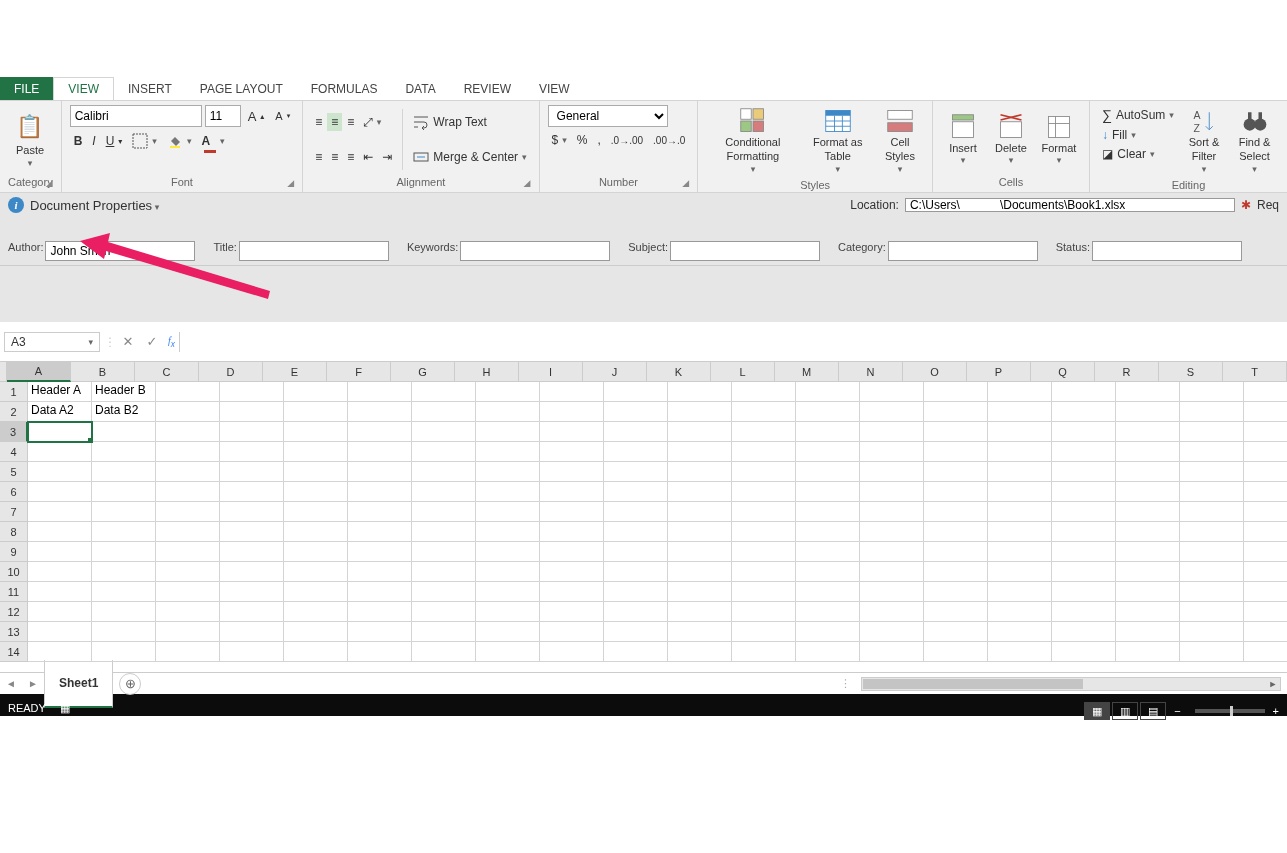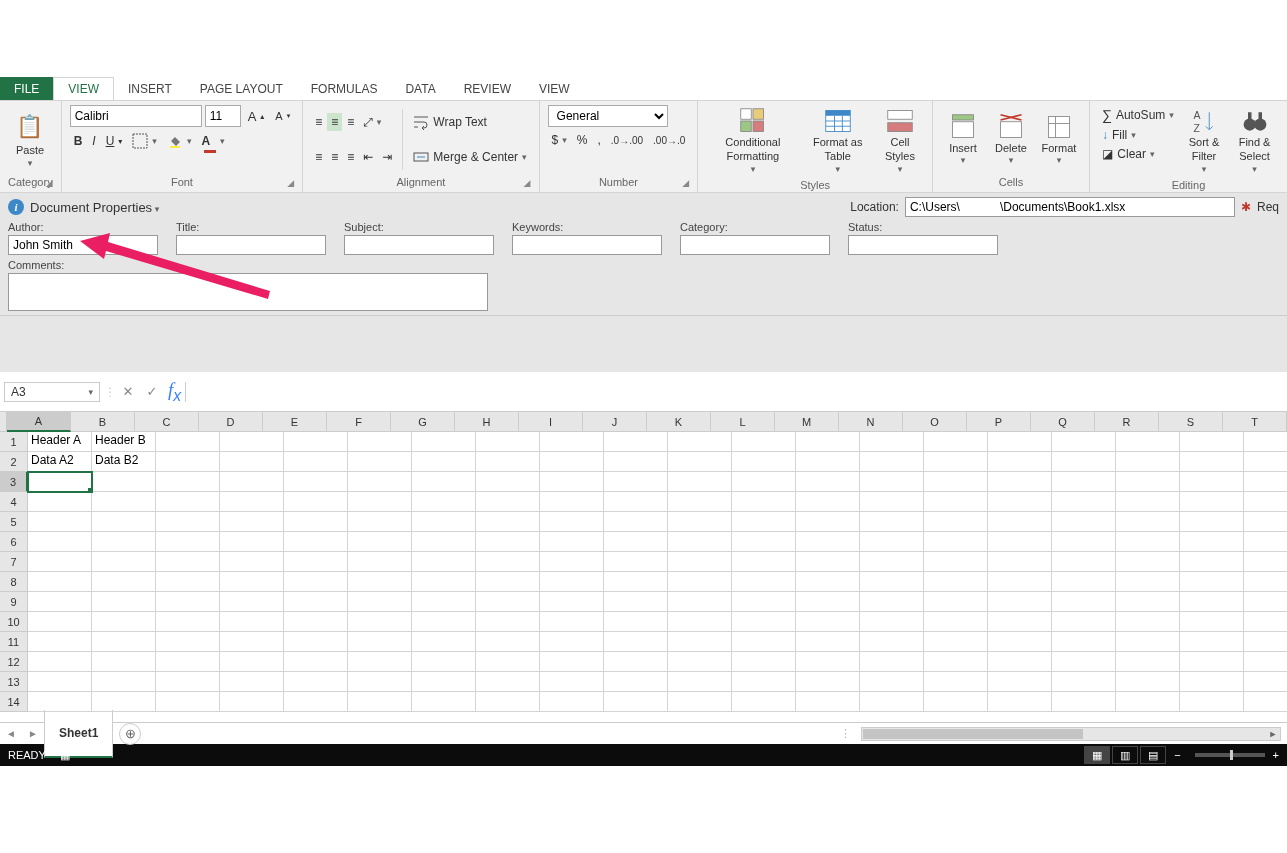--- a/index.html
+++ b/index.html
@@ -30,36 +30,36 @@
 .icon-clipboard::before { content: "📋"; font-size: 22px; }
 .dropdown-caret::after { content: " ▾"; font-size: 9px; color: #666; }
 
 
 .doc-props { background: #e6e6e6; border-bottom: 1px solid #ccc; padding: 4px 8px; }
 .doc-props-header { display: flex; align-items: center; gap: 6px; margin-bottom: 4px; }
 .info-icon { width: 16px; height: 16px; border-radius: 50%; background: #3d88c7; color: #fff; display: flex; align-items: center; justify-content: center; font-size: 11px; font-weight: bold; font-style: italic; font-family: serif; }
 .doc-props-title { font-size: 13px; color: #333; }
 .doc-props-right { margin-left: auto; display: flex; align-items: center; gap: 6px; }
 .doc-props-fields { display: flex; gap: 18px; flex-wrap: wrap; }
-.prop-field { display: flex; flex-direction: column; gap: 2px; }
+.prop-field { display: flex; gap: 2px; margin-top: 24px; }
 .prop-field label { font-size: 11px; color: #444; }
 .prop-field input, .prop-field textarea { border: 1px solid #999; background: #fff; padding: 2px 4px; font-size: 12px; height: 20px; width: 150px; }
 .prop-field textarea { height: 38px; width: 480px; resize: none; }
-.loc-input { border: 1px solid #999; background: #fff; padding: 2px 4px; font-size: 12px; height: 20px; width: 330px; }
+.loc-input { border: 1px solid #999; background: #fff; padding: 2px 4px; font-size: 12px; height: 14px; width: 330px; }
 .req-mark { color: #c0392b; font-size: 12px; }
 
 
 .red-arrow { position: absolute; pointer-events: none; }
 
 
 .formula-bar { display: flex; align-items: center; border-bottom: 1px solid #ccc; height: 40px; background: #fff; }
 .name-box { border: 1px solid #ccc; width: 96px; height: 20px; margin: 0 4px; padding: 2px 6px; font-size: 12px; background: #fff; display: flex; align-items: center; justify-content: space-between; }
 .name-box-caret { font-size: 9px; color: #666; }
 .fb-btn { width: 24px; height: 20px; display: flex; align-items: center; justify-content: center; color: #888; cursor: pointer; font-size: 13px; }
-.fx-label { font-style: italic; font-family: "Times New Roman", serif; font-size: 19px; color: #3b82f6; padding: 0 4px; }
+.fx-label { font-style: italic; font-family: "Times New Roman", serif; font-size: 10px; color: #3b82f6; padding: 0 4px; }
 .formula-input { flex: 1; border: none; outline: none; height: 20px; padding: 2px 6px; font-size: 12px; border-left: 1px solid #ccc; }
 
 
 .grid-area { display: flex; height: 290px; overflow: hidden; }
 .row-headers { display: flex; flex-direction: column; }
 .col-headers { display: flex; }
 .hdr-cell { background: #e6e6e6; border-right: 1px solid #ccc; border-bottom: 1px solid #ccc; font-size: 11px; color: #333; display: flex; align-items: center; justify-content: center; }
 .col-hdr { width: 64px; height: 20px; }
 .col-hdr.sel { background: #ccc; border-bottom: 2px solid #217346; }
 .row-hdr { width: 28px; height: 20px; }
@@ -77,21 +77,21 @@
 .sheet-tab { padding: 16px 14px; border: 1px solid #ccc; border-top: none; background: #fff; font-size: 12px; cursor: pointer; }
 .sheet-tab.active { border-bottom: 2px solid #217346; font-weight: bold; }
 .add-sheet { width: 22px; height: 22px; display: flex; align-items: center; justify-content: center; border: 1px solid #ccc; border-radius: 50%; font-size: 13px; margin-left: 6px; cursor: pointer; color: #666; }
 .scroll-track { flex: 1; display: flex; justify-content: flex-end; align-items: center; padding-right: 6px; }
 .scroll-dots { color: #aaa; font-size: 11px; letter-spacing: 2px; margin-right: 8px; }
 .h-scrollbar { width: 420px; height: 14px; background: #e6e6e6; border: 1px solid #ccc; position: relative; }
 .h-scroll-thumb { position: absolute; left: 1px; top: 1px; width: 220px; height: 10px; background: #c4c4c4; }
 .h-scroll-arrow { position: absolute; top: 0; width: 14px; height: 12px; display: flex; align-items: center; justify-content: center; font-size: 9px; color: #666; }
 
 
-.status-bar { background: #0c0c0c; color: #fff; height: 22px; display: flex; align-items: center; padding: 0 8px; font-size: 11px; }
+.status-bar { background: #0c0c0c; color: #fff; height: 22px; display: flex; align-items: flex-start; padding: 8px 8px; font-size: 11px; }
 .status-right { margin-left: auto; display: flex; align-items: center; gap: 2px; }
 .view-btn { width: 26px; height: 18px; display: flex; align-items: center; justify-content: center; border: 1px solid #444; cursor: pointer; font-size: 11px; }
 .view-btn.active { background: #444; }
 .zoom-slider { width: 70px; height: 4px; background: #555; position: relative; margin: 0 6px; }
 .zoom-slider::after { content: ""; position: absolute; left: 50%; top: -3px; width: 3px; height: 10px; background: #ccc; }
 
 
 .sicon { width: 16px; height: 16px; }
 .licon { width: 28px; height: 28px; }
 
@@ -331,40 +331,34 @@
   <div class="doc-props-fields">
     <div class="prop-field">
         <label>Author:</label>
         <input value="John Smith" style="">
       </div>
     <div class="prop-field">
         <label>Title:</label>
         <input value="" style="">
       </div>
     <div class="prop-field">
+        <label>Keywords:</label>
+        <input value="" style="">
+      </div>
+    <div class="prop-field">
         <label>Subject:</label>
-        <input value="" style="">
-      </div>
-    <div class="prop-field">
-        <label>Keywords:</label>
         <input value="" style="">
       </div>
     <div class="prop-field">
         <label>Category:</label>
         <input value="" style="">
       </div>
     <div class="prop-field">
         <label>Status:</label>
         <input value="" style="">
-      </div>
-  </div>
-  <div class="doc-props-fields" style="margin-top:4px;">
-    <div class="prop-field">
-        <label>Comments:</label>
-        <textarea value="" style=""></textarea>
       </div>
   </div>
 
   <svg class="red-arrow" style="left:80px;top:40px;" width="200" height="80" viewBox="0 0 200 80">
     <defs>
         <linearGradient id="ag" x1="0" y1="0" x2="1" y2="0">
           <stop offset="0" stop-color="#e91e63"></stop>
           <stop offset="1" stop-color="#e91e63"></stop>
         </linearGradient>
       </defs>

